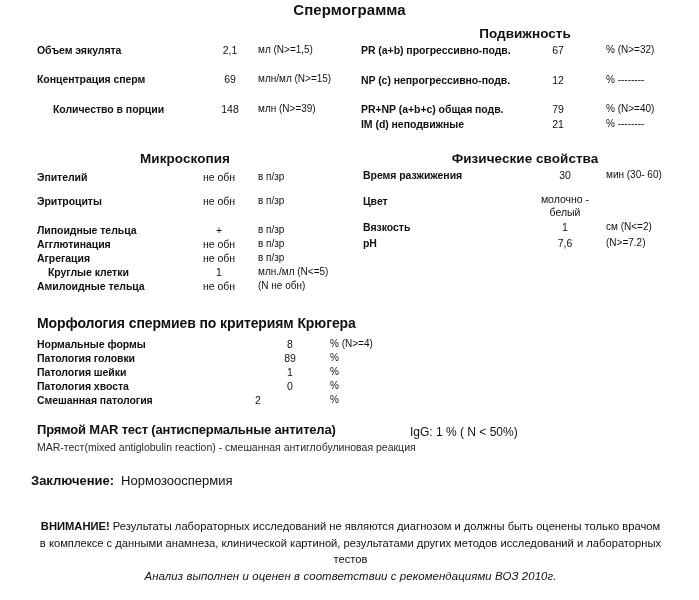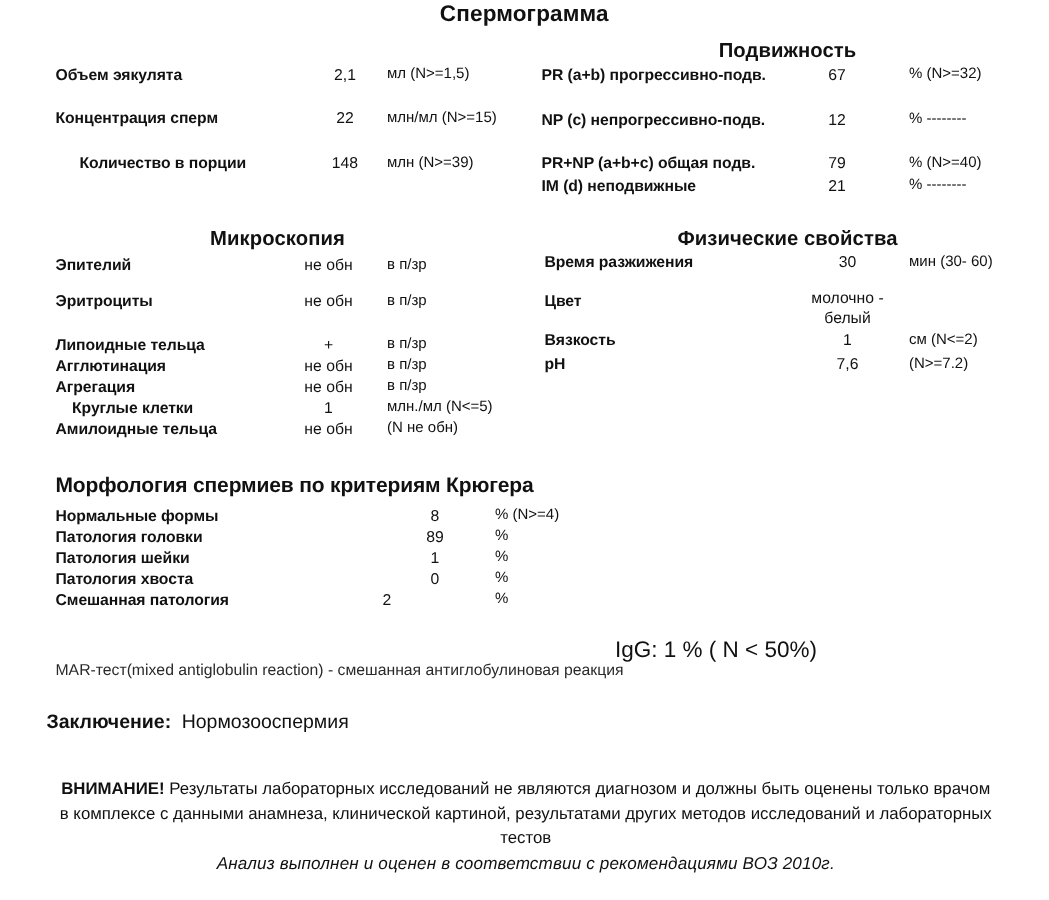--- a/index.html
+++ b/index.html
@@ -79,21 +79,21 @@
   .mar-title {
     top: 423px;
     left: 37px;
     font-size: 13px;
     font-weight: bold;
     letter-spacing: -0.2px;
   }
   .mar-igg {
     top: 426px;
     left: 410px;
-    font-size: 15px;
+    font-size: 12px;
     font-weight: normal;
   }
   .mar-sub {
     top: 442px;
     left: 37px;
     font-size: 10.5px;
     font-weight: normal;
     color: #2a2a2a;
   }
 
@@ -139,21 +139,21 @@
 
   <div class="abs sec-title" id="sec-mot-title">Подвижность</div>
   <div class="abs sec-title" id="sec-micro-title">Микроскопия</div>
   <div class="abs sec-title" id="sec-phys-title">Физические свойства</div>
 
   <div class="abs lbl" style="top:45px;left:37px;">Объем эякулята</div>
   <div class="abs val" style="top:45px;left:195px;width:70px;">2,1</div>
   <div class="abs unit" style="top:45px;left:258px;">мл (N&gt;=1,5)</div>
 
   <div class="abs lbl" style="top:74px;left:37px;">Концентрация сперм</div>
-  <div class="abs val" style="top:74px;left:195px;width:70px;">22</div>
+  <div class="abs val" style="top:74px;left:195px;width:70px;">69</div>
   <div class="abs unit" style="top:74px;left:258px;">млн/мл (N&gt;=15)</div>
 
   <div class="abs lbl" style="top:104px;left:37px;margin-left:16px;">Количество в порции</div>
   <div class="abs val" style="top:104px;left:195px;width:70px;">148</div>
   <div class="abs unit" style="top:104px;left:258px;">млн (N&gt;=39)</div>
 
   <div class="abs lbl" style="top:45px;left:361px;">PR (a+b) прогрессивно-подв.</div>
   <div class="abs val" style="top:45px;left:530px;width:56px;">67</div>
   <div class="abs unit" style="top:45px;left:606px;">% (N&gt;=32)</div>
 
@@ -228,20 +228,21 @@
   <div class="abs unit" style="top:367px;left:330px;">%</div>
 
   <div class="abs lbl" style="top:381px;left:37px;">Патология хвоста</div>
   <div class="abs val" style="top:381px;left:262px;width:56px;">0</div>
   <div class="abs unit" style="top:381px;left:330px;">%</div>
 
   <div class="abs lbl" style="top:395px;left:37px;">Смешанная патология</div>
   <div class="abs val" style="top:395px;left:230px;width:56px;">2</div>
   <div class="abs unit" style="top:395px;left:330px;">%</div>
 
+  <div class="abs mar-title">Прямой MAR тест (антиспермальные антитела)</div>
   <div class="abs mar-igg">IgG: 1 % ( N &lt; 50%)</div>
   <div class="abs concl">
     <b>Заключение:</b><span class="concl-val">Нормозооспермия</span>
   </div>
 
   <div class="abs mar-sub">MAR-тест(mixed antiglobulin reaction) - смешанная антиглобулиновая реакция</div>
 
   <div class="warn">
     <b>ВНИМАНИЕ!</b><span> Результаты лабораторных исследований не являются диагнозом и должны быть оценены только врачом в комплексе с данными анамнеза, клинической картиной, результатами других методов исследований и лабораторных тестов</span>
   </div>

